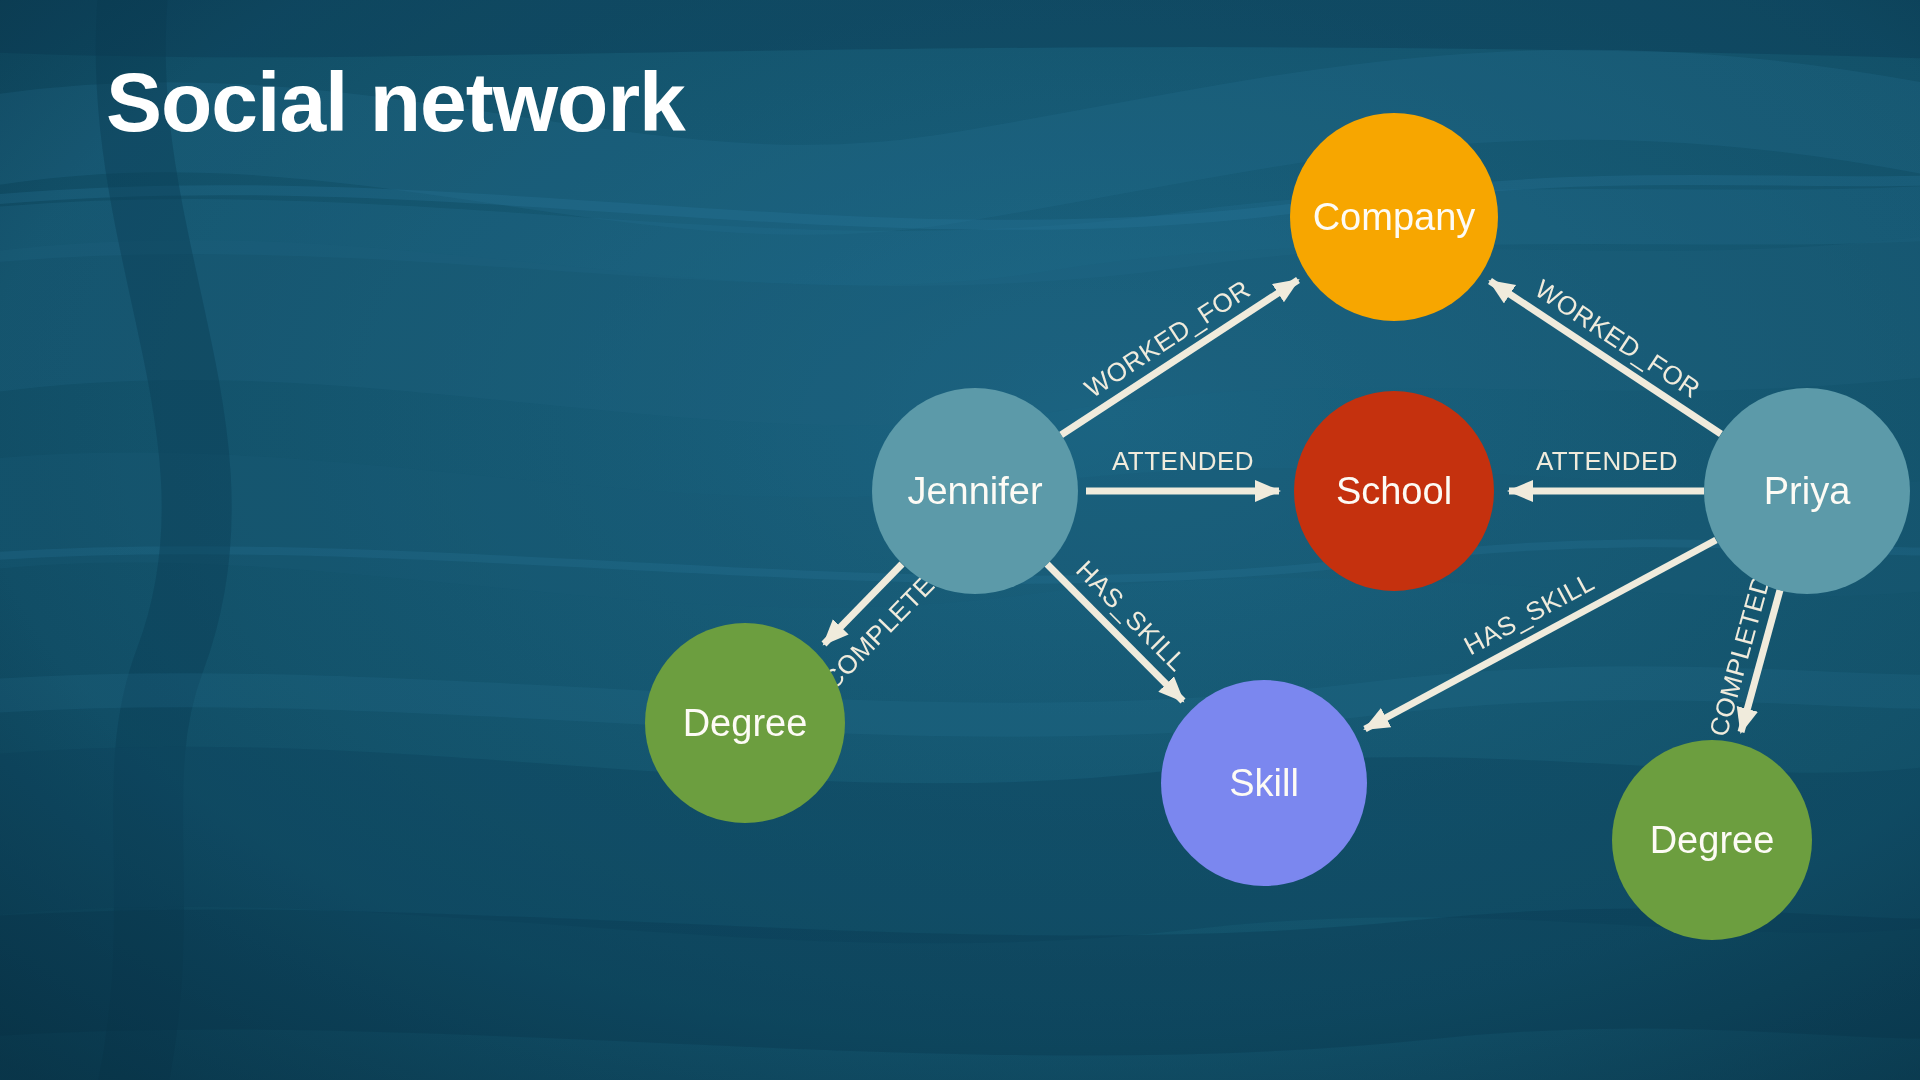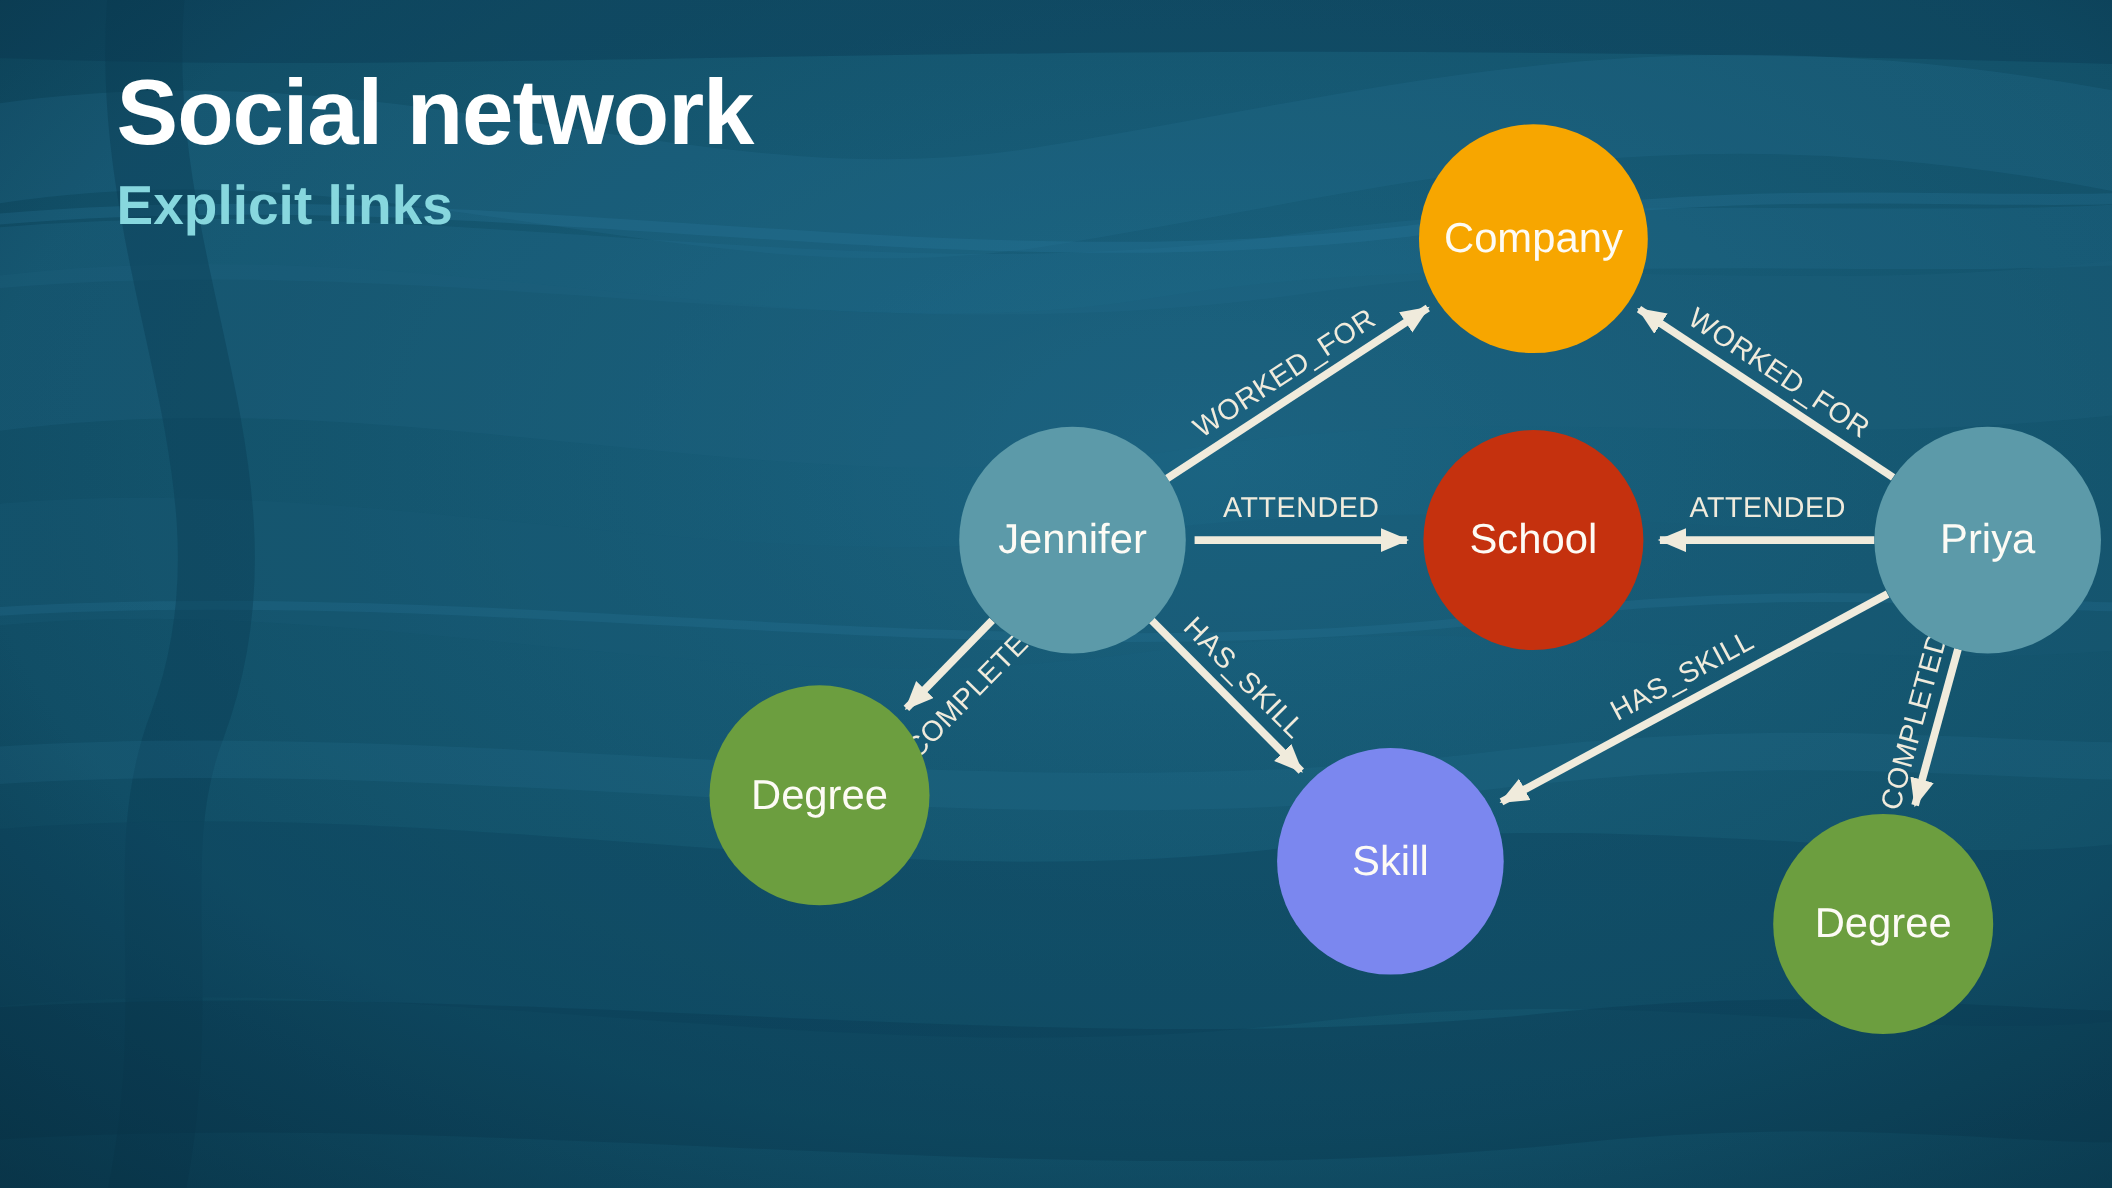--- a/index.html
+++ b/index.html
@@ -96,21 +96,20 @@
       <path d="M 140 -60 C 90 220 260 420 170 660 C 120 790 180 920 120 1140" stroke="#0C4159" stroke-opacity="0.45" stroke-width="70"></path>
       <path d="M -60 700 C 400 660 880 760 1360 700 C 1660 663 1860 700 1980 690" stroke="#277594" stroke-opacity="0.22" stroke-width="34"></path>
       <path d="M -60 840 C 360 790 760 900 1180 850 C 1520 810 1760 880 1980 840" stroke="#0E4862" stroke-opacity="0.5" stroke-width="160"></path>
       <path d="M -60 980 C 420 940 940 1030 1420 980 C 1700 950 1880 990 1980 975" stroke="#0B3E57" stroke-opacity="0.45" stroke-width="120"></path>
     </g>
     <rect x="0" y="0" width="1920" height="1080" fill="url(#vignette)"></rect>
   </svg>
 
   <div class="header">
     <h1>Social network</h1>
-    <h2>Explicit links</h2>
   </div>
 
   <svg class="graph-svg" viewBox="0 0 1920 1080">
     <defs>
       <marker id="arrow" markerUnits="userSpaceOnUse" markerWidth="30" markerHeight="26" refX="24" refY="11" orient="auto">
         <path class="arrowhead" d="M0,0 L26,11 L0,22 Z"></path>
       </marker>
     </defs>
 
     <g>

